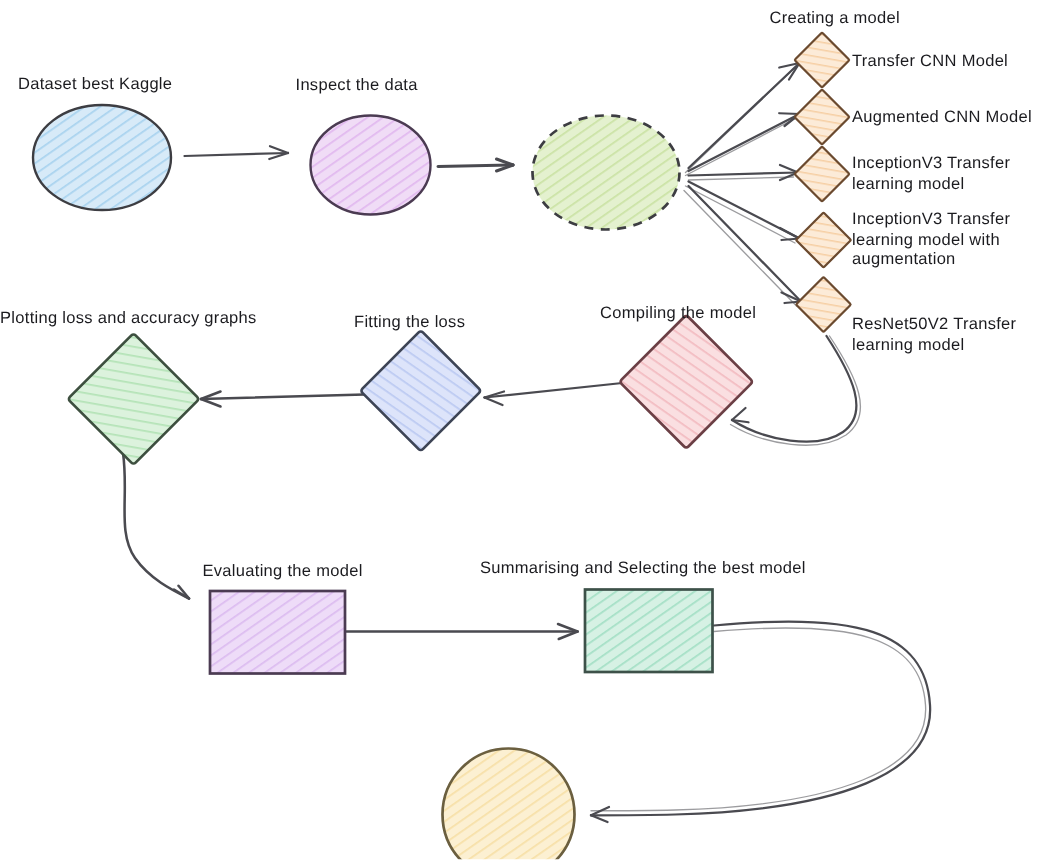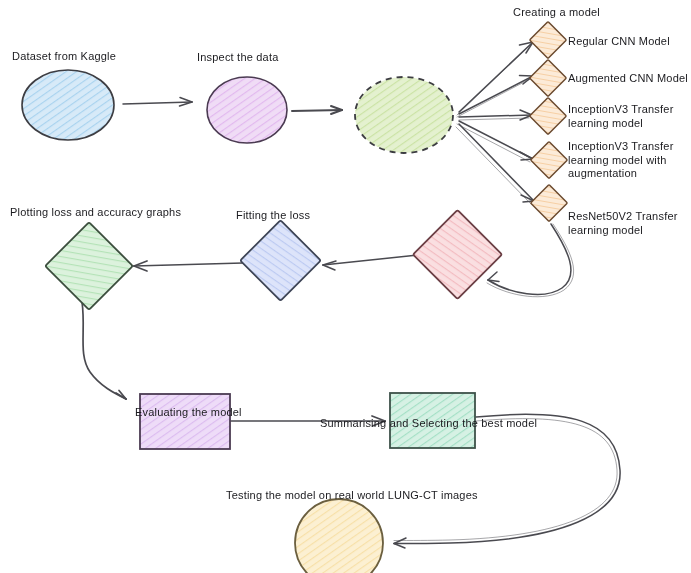--- a/index.html
+++ b/index.html
@@ -188,45 +188,45 @@
 
     <rect x="58" y="235" width="62" height="62" transform="rotate(45 89 266)" fill="url(#h-lgreen)" stroke="#3d4f3f" stroke-width="1.8" rx="2"></rect>
 
     <rect x="140" y="394" width="90" height="55" fill="url(#h-lilac)" stroke="#4b3b52" stroke-width="1.8"></rect>
 
     <rect x="390" y="393" width="85" height="55" fill="url(#h-mint)" stroke="#3d5149" stroke-width="1.8"></rect>
 
     <circle cx="339" cy="543" r="44" fill="url(#h-yellow)" stroke="#6b5f3f" stroke-width="1.8"></circle>
   </svg>
 
-  <div class="label" style="left:12px; top:50px;">Dataset from Kaggle</div>
+  <div class="label" style="left:12px; top:50px;">Dataset best Kaggle</div>
 
   <div class="label" style="left:197px; top:51px;text-align:center;">Inspect the data</div>
 
 
   <div class="label" style="left:513px; top:6px;">Creating a model</div>
 
-  <div class="label" style="left:568px; top:35px;">Regular CNN Model</div>
+  <div class="label" style="left:568px; top:35px;">Transfer CNN Model</div>
 
   <div class="label" style="left:568px; top:72px;">Augmented CNN Model</div>
 
   <div class="label wrap" style="left:568px; top:103px;">InceptionV3 Transfer
 learning model</div>
 
   <div class="label wrap" style="left:568px; top:140px;">InceptionV3 Transfer
 learning model with
 augmentation</div>
 
   <div class="label wrap" style="left:568px; top:196px;margin-top:14px;">ResNet50V2 Transfer
 learning model</div>
 
+  <div class="label" style="left:400px; top:203px;">Compiling the model</div>
 
   <div class="label" style="left:236px; top:209px;">Fitting the loss</div>
 
-  <div class="label" style="left:10px; top:206px;">Plotting loss and accuracy graphs</div>
-
-  <div class="label" style="left:135px; top:375px;margin-top:31px;">Evaluating the model</div>
-
-  <div class="label" style="left:320px; top:373px;margin-top:44px;">Summarising and Selecting the best model</div>
-
-  <div class="label" style="left:226px; top:489px;">Testing the model on real world LUNG-CT images</div>
+  <div class="label" style="left:0; top:206px;">Plotting loss and accuracy graphs</div>
+
+  <div class="label" style="left:135px; top:375px;">Evaluating the model</div>
+
+  <div class="label" style="left:320px; top:373px;">Summarising and Selecting the best model</div>
+
 
 </div>
 
 </body></html>

